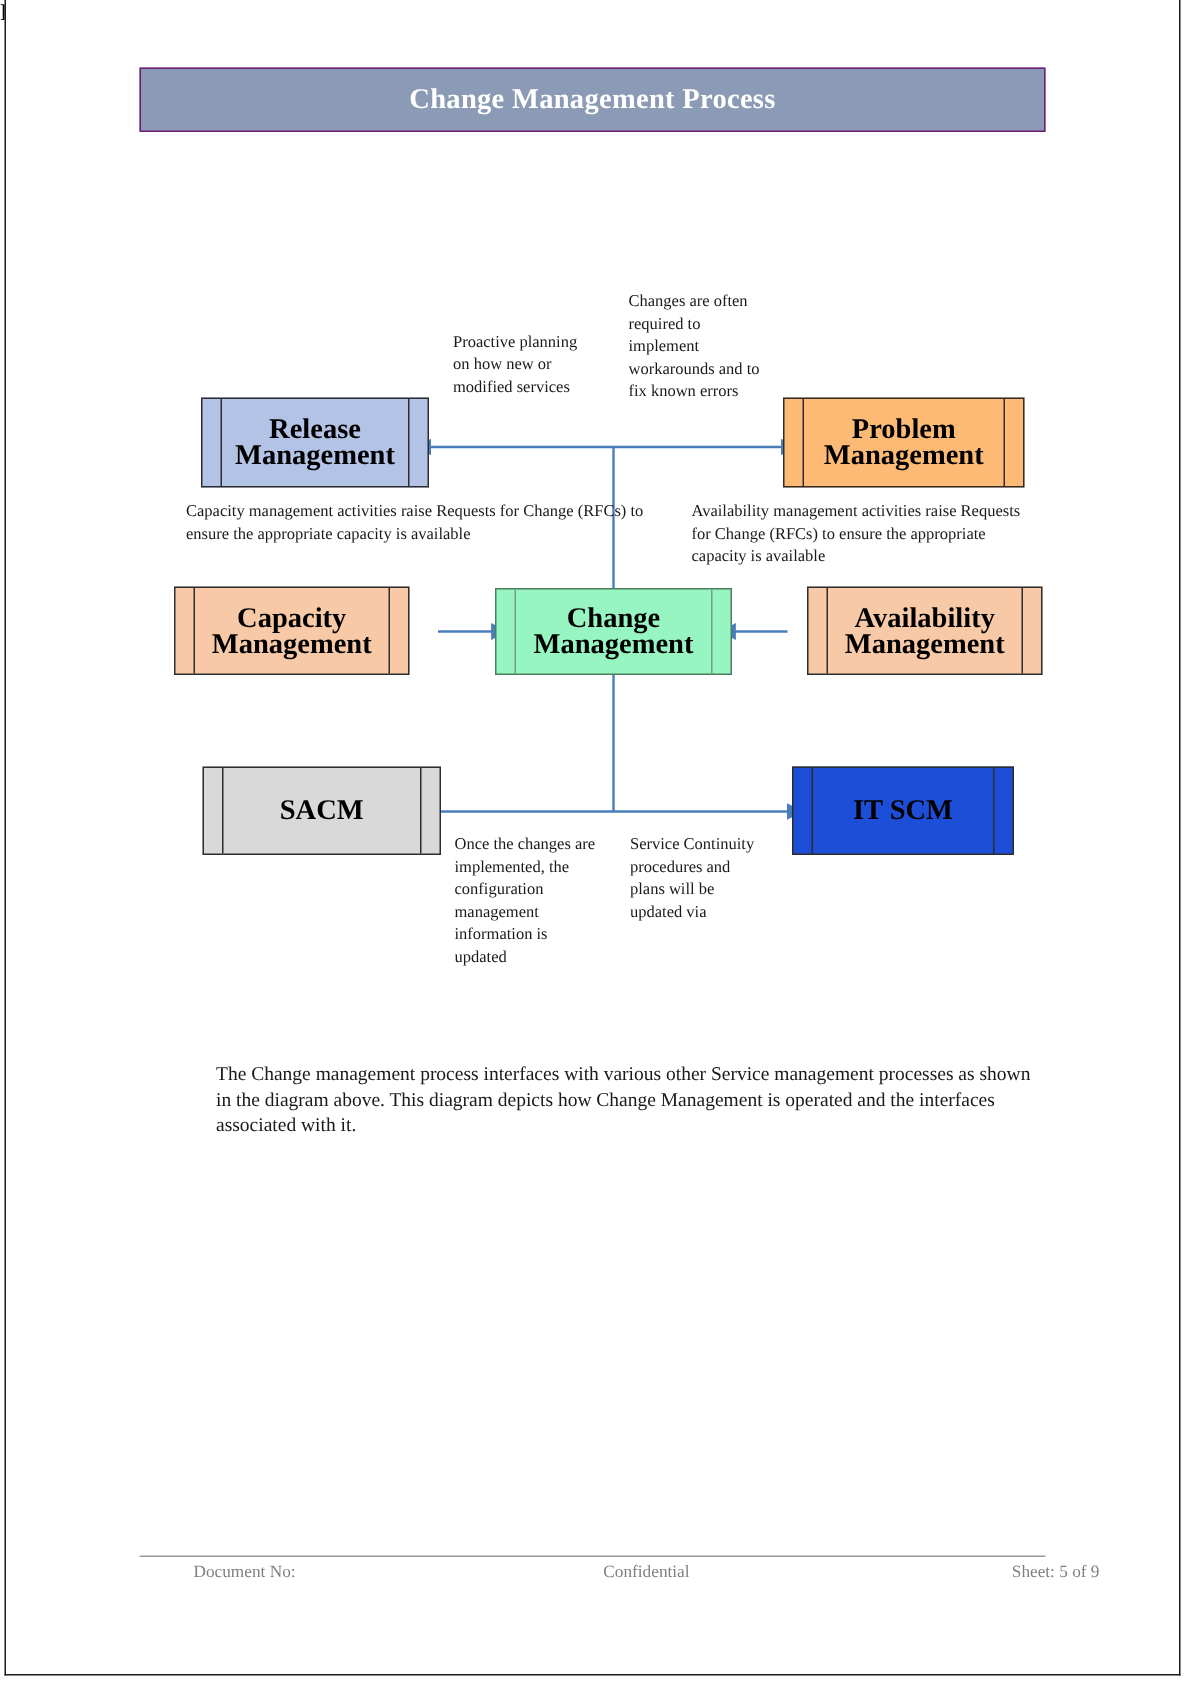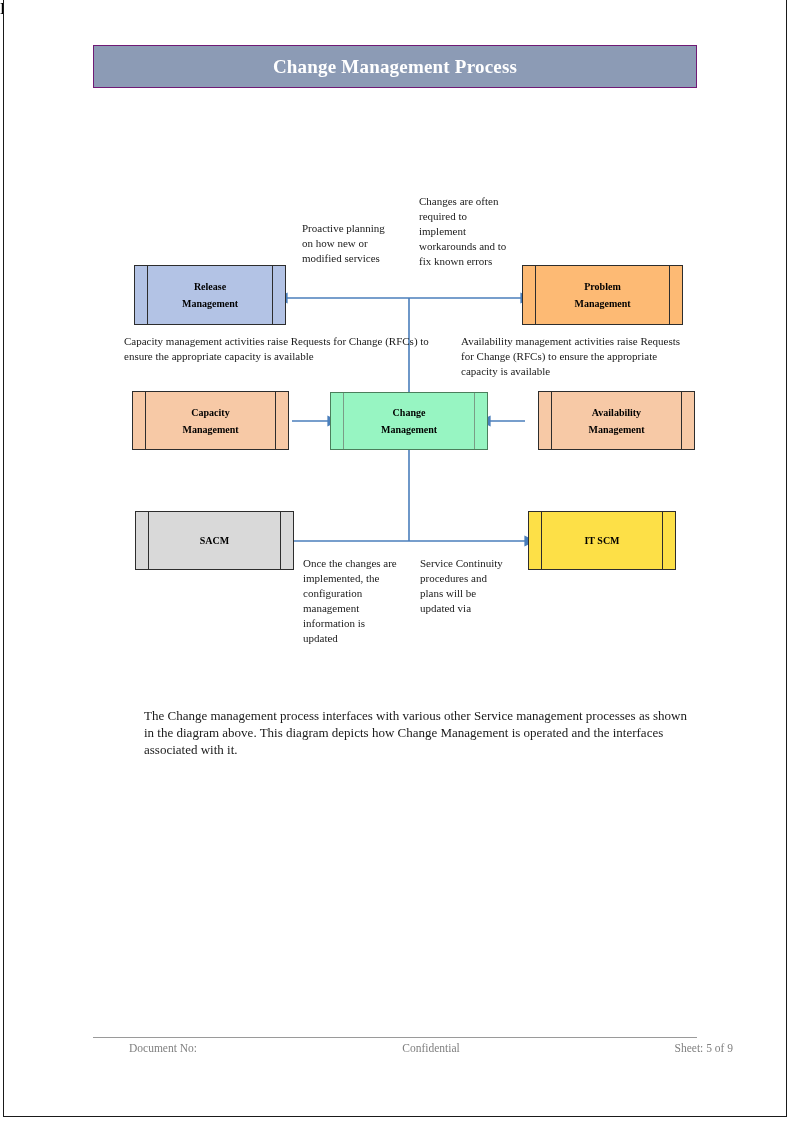--- a/index.html
+++ b/index.html
@@ -93,21 +93,21 @@
     top: 0;
     bottom: 0;
     width: 1px;
     background: #2d2d2d;
   }
   .pbox .bar-l { left: 12px; }
   .pbox .bar-r { right: 12px; }
   .pbox-label {
     font-family: "Liberation Serif", serif;
     font-weight: bold;
-    font-size: 10px;
+    font-size: 19px;
     line-height: 17px;
     text-align: center;
     color: #000000;
     position: relative;
     z-index: 2;
     padding: 0 14px;
   }
   .pbox.blue   { background: #B3C3E5; }
   .pbox.peach  { background: #F7C9A6; }
   .pbox.green  { background: #97F5C2; border-color: #4b7f5c; }
@@ -220,21 +220,21 @@
         <span class="bar-r"></span>
         <div class="pbox-label">Release<br>Management</div>
       </div>
 
       <div class="pbox blue" style="left: 518px; top: 265px; width: 161px; height: 60px; background: #fdba74;">
         <span class="bar-l"></span>
         <span class="bar-r"></span>
         <div class="pbox-label">Problem<br>Management</div>
       </div>
 
-      <div class="pbox peach" style="left: 128px; top: 391px; width: 157px; height: 59px; background: rgb(247, 201, 166);">
+      <div class="pbox peach" style="left: 112px; top: 391px; width: 157px; height: 59px; background: rgb(247, 201, 166);">
         <span class="bar-l"></span>
         <span class="bar-r"></span>
         <div class="pbox-label">Capacity<br>Management</div>
       </div>
 
       <div class="pbox green" style="left: 326px; top: 392px; width: 158px; height: 58px; background: rgb(151, 245, 194);">
         <span class="bar-l"></span>
         <span class="bar-r"></span>
         <div class="pbox-label">Change<br>Management</div>
       </div>
@@ -244,21 +244,21 @@
         <span class="bar-r"></span>
         <div class="pbox-label">Availability<br>Management</div>
       </div>
 
       <div class="pbox grey" style="left: 131px; top: 511px; width: 159px; height: 59px; background: rgb(217, 217, 217);">
         <span class="bar-l"></span>
         <span class="bar-r"></span>
         <div class="pbox-label">SACM</div>
       </div>
 
-      <div class="pbox grey" style="left: 524px; top: 511px; width: 148px; height: 59px; background: #fde047;">
+      <div class="pbox grey" style="left: 524px; top: 511px; width: 148px; height: 59px; background: #1d4ed8;">
         <span class="bar-l"></span>
         <span class="bar-r"></span>
         <div class="pbox-label">IT SCM</div>
       </div>
 
       <div class="anno" style="left:298px; top:221px; width:96px;">Proactive planning on how new or modified services</div>
 
       <div class="anno" style="left:415px; top:194px; width:96px;">Changes are often required to implement workarounds and to fix known errors</div>
 
       <div class="anno" style="left:120px; top:334px; width:320px;">Capacity management activities raise Requests for Change (RFCs) to ensure the appropriate capacity is available</div>

